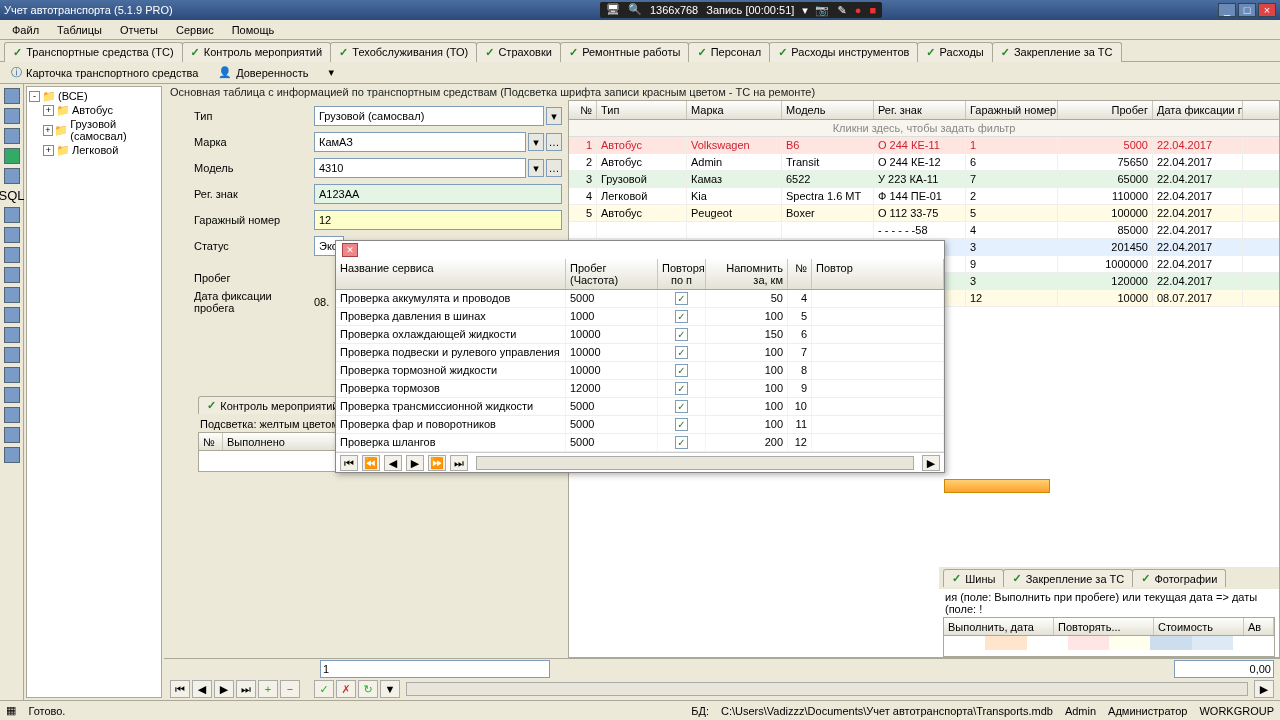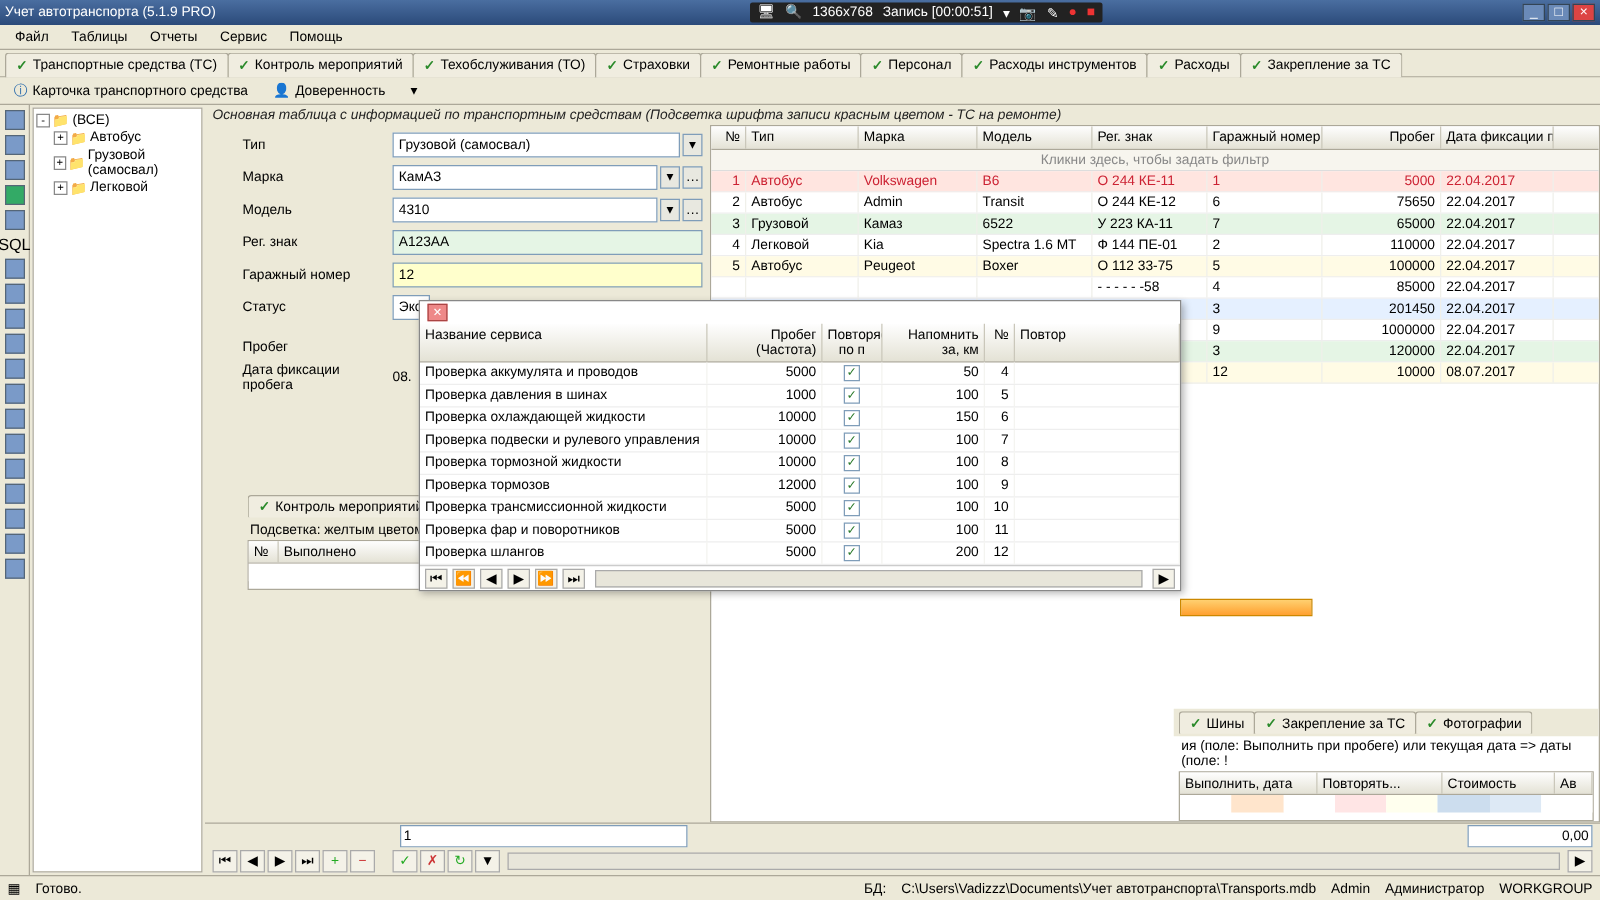--- a/index.html
+++ b/index.html
@@ -25,21 +25,21 @@
 .main { display: flex; height: 616px; }
 .leftbar { width: 24px; background: #ece9d8; border-right: 1px solid #aca899; display: flex; flex-direction: column; align-items: center; gap: 4px; padding-top: 4px; }
 .leftbar .licon { width: 16px; height: 16px; background: #7a9ac8; border: 1px solid #567; }
 
 .tree { width: 165px; background: #fff; border: 1px solid #aca899; margin: 2px; padding: 2px; }
 .tree-item { display: flex; align-items: center; gap: 2px; padding: 1px 0; }
 .tree-item .exp { width: 11px; height: 11px; border: 1px solid #888; text-align: center; line-height: 9px; font-size: 9px; }
 .tree-item .fico { width: 14px; height: 12px; }
 
 .center { flex: 1; display: flex; flex-direction: column; position: relative; }
-.infobar { padding: 2px 6px; color: #222; background: #ece9d8; font-style: italic; }
+.infobar { padding: 2px 6px; color: #222; background: #ece9d8; }
 
 .split { display: flex; flex: 1; margin-left: 24px; }
 .form { width: 380px; background: #ece9d8; padding: 6px; }
 .frow { display: flex; align-items: center; margin-bottom: 6px; }
 .frow label { width: 120px; }
 .frow .fld { flex: 1; background: #fff; border: 1px solid #7f9db9; padding: 2px 4px; height: 20px; display: flex; align-items: center; }
 .frow .dd { width: 16px; height: 18px; background: #e8e8e0; border: 1px solid #7f9db9; text-align: center; line-height: 16px; margin-left: 2px; }
 
 .grid { flex: 1; background: #fff; border: 1px solid #aca899; display: flex; flex-direction: column; overflow: hidden; }
 .ghead { display: flex; background: linear-gradient(#fefefe,#e4e2d5); border-bottom: 1px solid #aca899; }
@@ -67,21 +67,21 @@
 .c-prob { width: 95px; text-align: right; }
 .c-date { width: 90px; }
 
 .popup { position: absolute; left: 335px; top: 240px; width: 610px; background: #fff; border: 1px solid #888; box-shadow: 2px 2px 6px rgba(0,0,0,0.3); z-index: 10; }
 .popup .close { position: absolute; top: 2px; left: 6px; width: 16px; height: 14px; background: #e88; border: 1px solid #a44; color: #fff; text-align: center; line-height: 12px; font-size: 9px; }
 .popup .phead { display: flex; background: linear-gradient(#fefefe,#e4e2d5); border-bottom: 1px solid #aca899; margin-top: 18px; }
 .popup .phead .pc { padding: 3px 4px; border-right: 1px solid #cac7ba; overflow: hidden; }
 .prow { display: flex; border-bottom: 1px solid #eee; }
 .prow .pc { padding: 2px 4px; border-right: 1px solid #f4f4f0; }
 .pnm { width: 230px; }
-.pfq { width: 92px; text-align: right; }
+.pfq { width: 92px; }
 .prep { width: 48px; text-align: center; }
 .prem { width: 82px; text-align: right; }
 .pno { width: 24px; text-align: right; }
 .popup .navbar { height: 20px; border-top: 1px solid #ccc; display: flex; align-items: center; padding: 0 4px; gap: 4px; }
 .popup .nbtn { width: 18px; height: 16px; border: 1px solid #aaa; background: #f4f2e8; text-align: center; line-height: 14px; }
 .popup .scroll { flex: 1; height: 14px; background: #e8e6da; border: 1px solid #aaa; margin: 0 4px; }
 
 .lowertabs { display: flex; padding: 2px 4px; background: #ece9d8; gap: 0; }
 .lowertabs .tab { height: 18px; font-size: 11px; }
 

